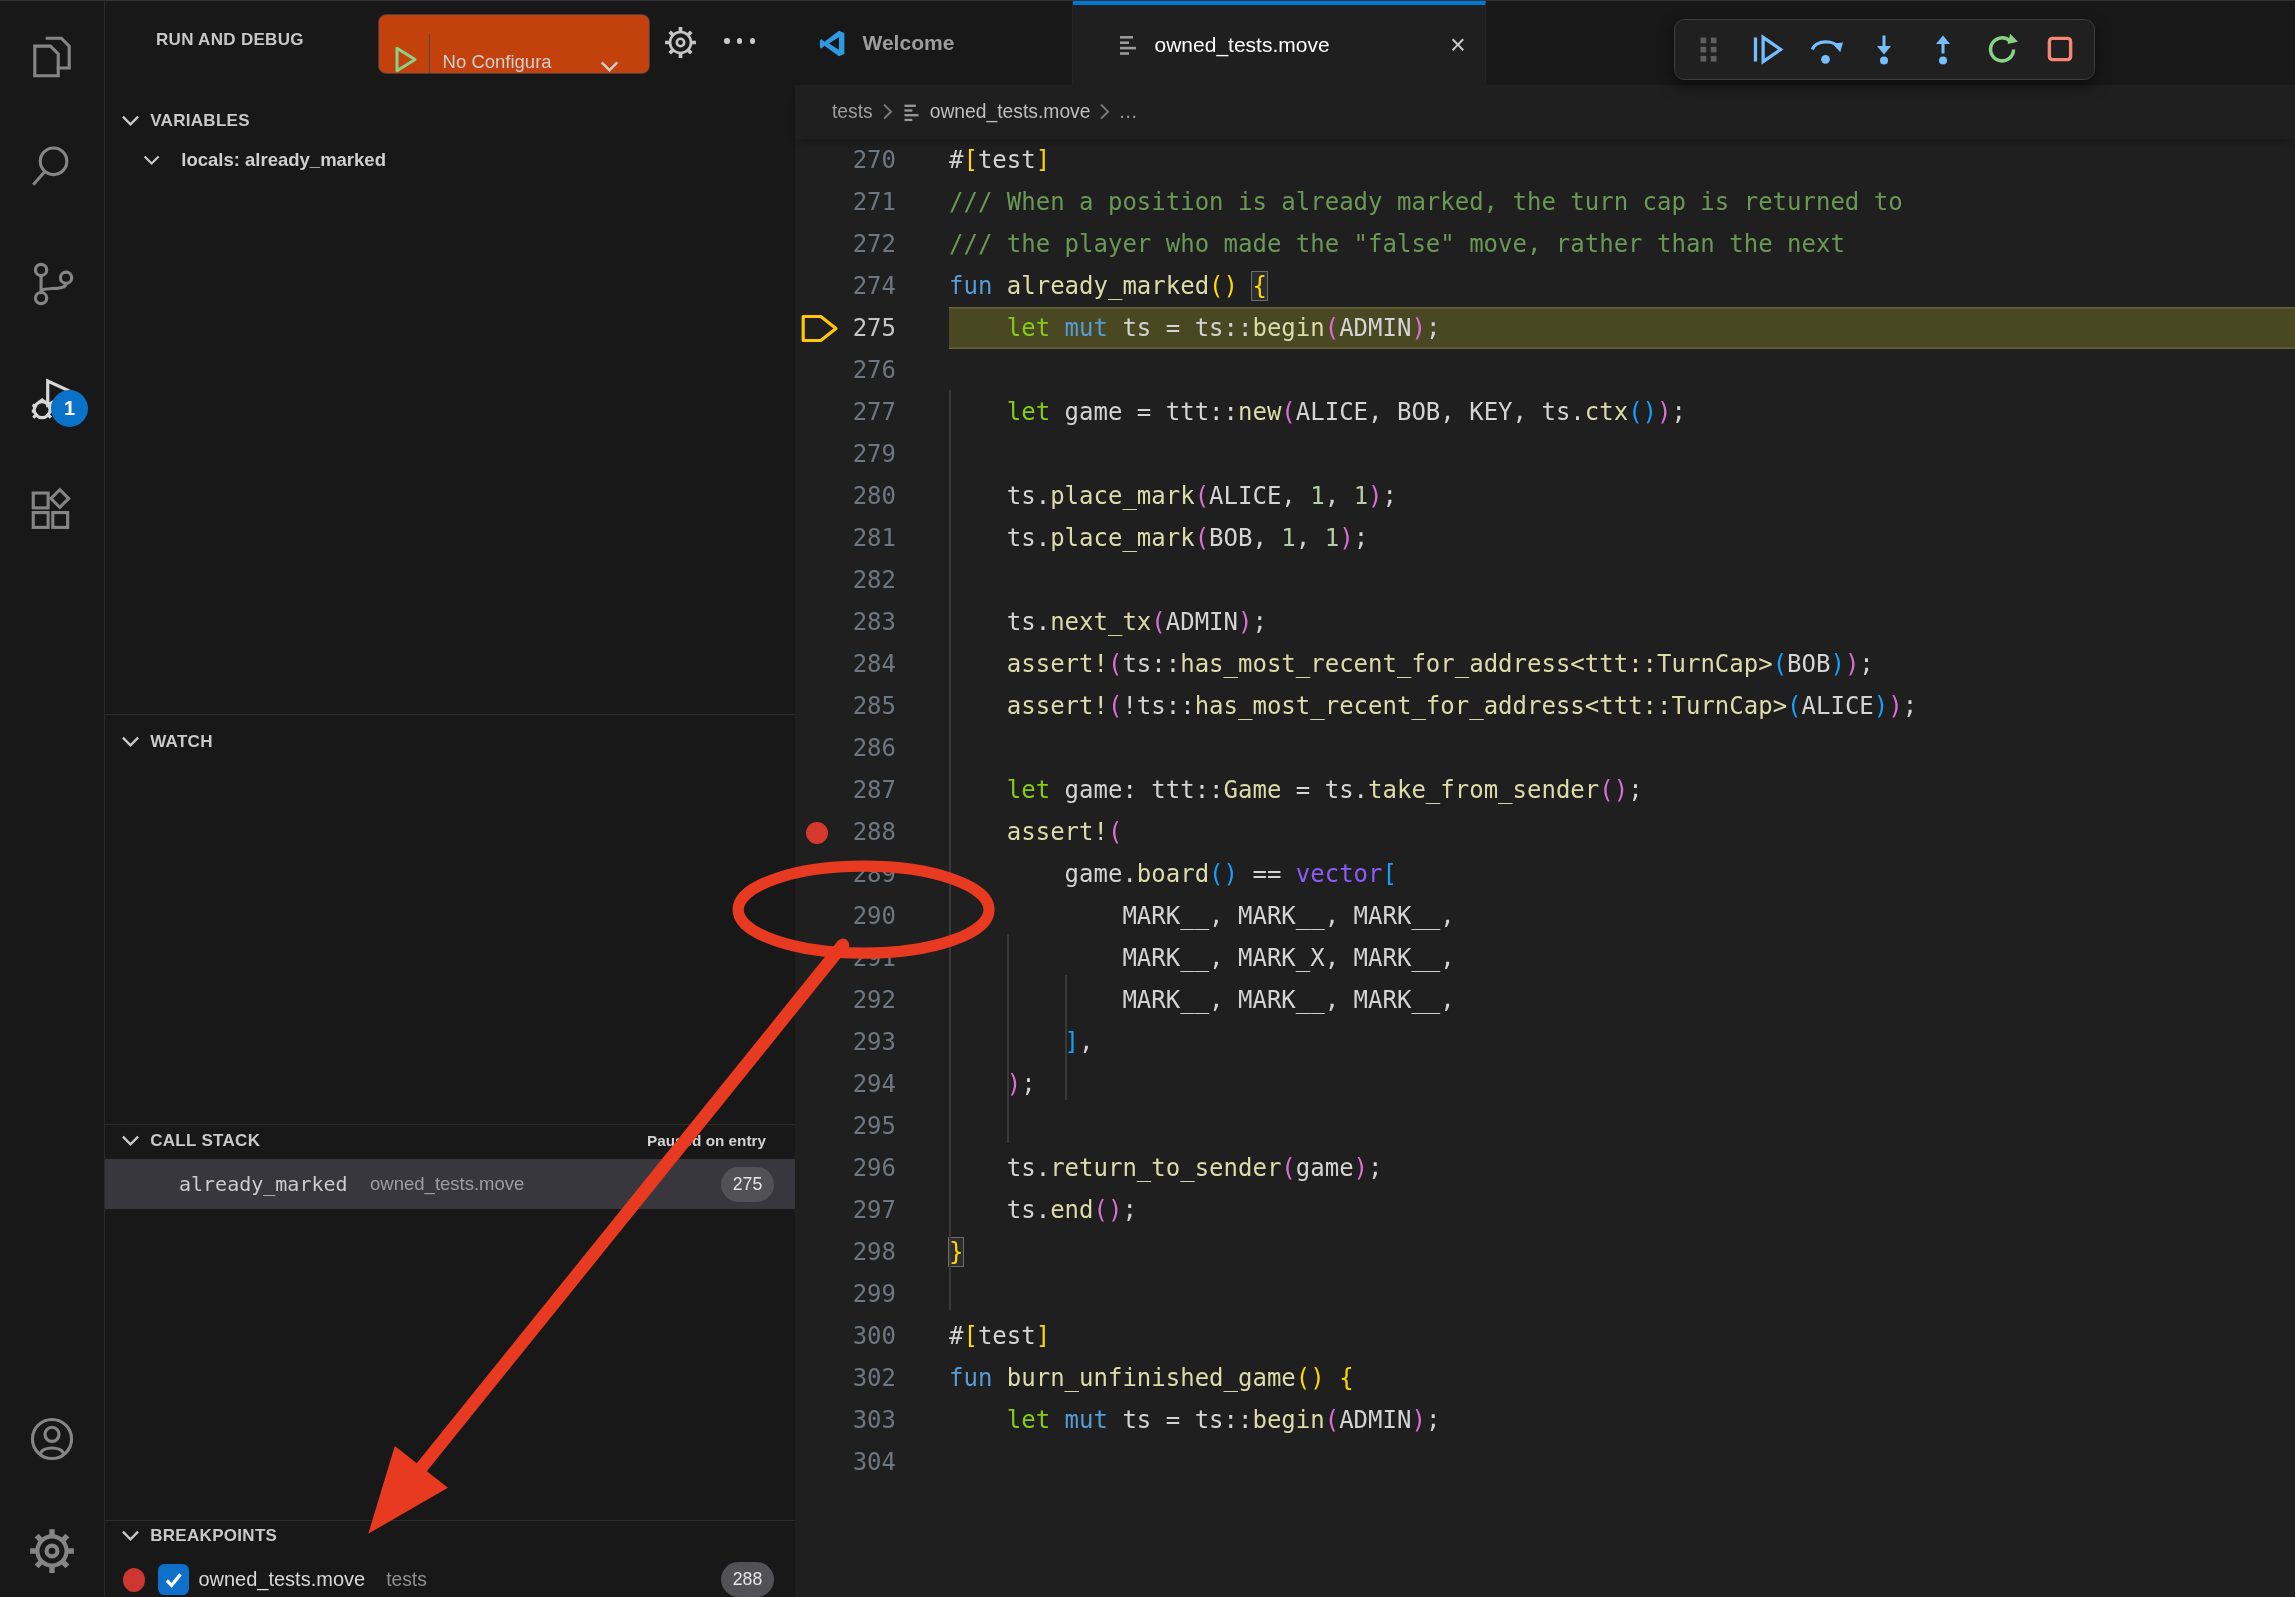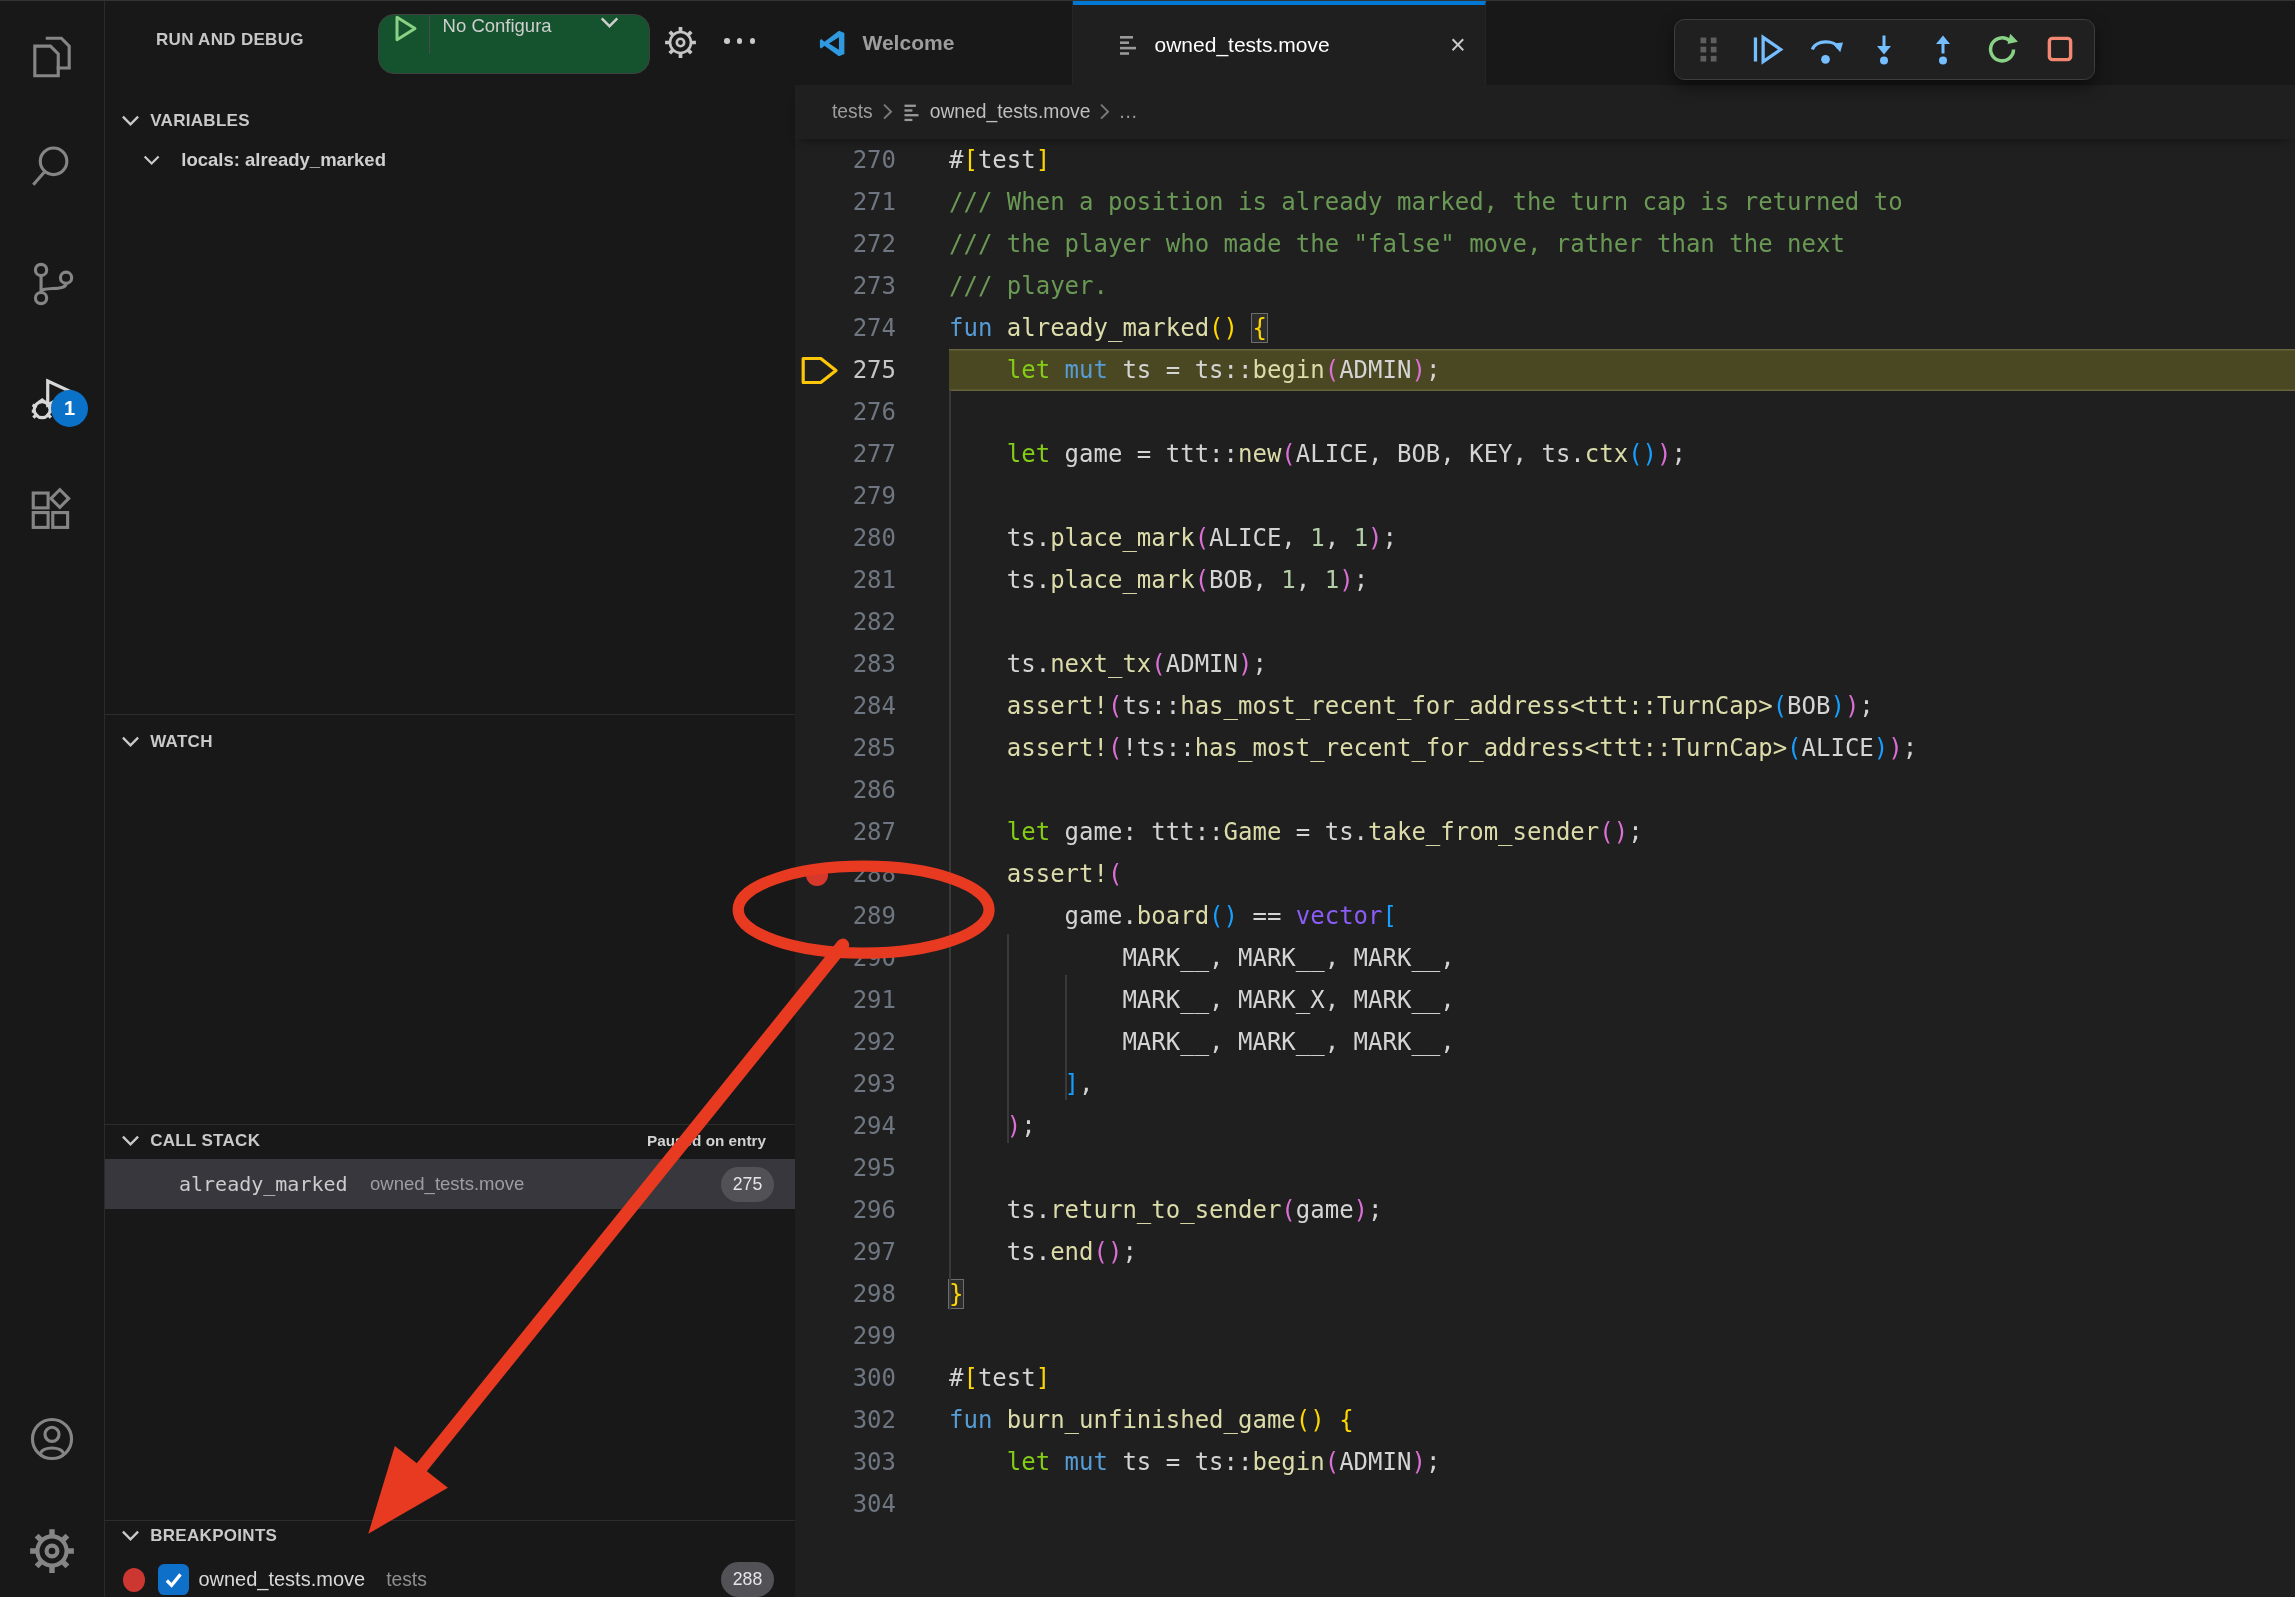--- a/index.html
+++ b/index.html
@@ -9,21 +9,21 @@
   
   .activitybar{position:absolute;left:0;top:0;width:104px;height:100%;background:#181818;border-right:0.8px solid #2b2b2b;}
   .ab-item{position:absolute;left:0;width:104px;height:80px;display:flex;align-items:center;justify-content:center;}
   .ab-item svg{stroke:#858585;fill:none;stroke-width:2;}
   .ab-item.active svg{stroke:#d7d7d7;}
   .ab-badge{position:absolute;left:51px;top:32px;width:37px;height:37px;border-radius:50%;background:#0a72c8;color:#fff;font-size:20px;font-weight:700;display:flex;align-items:center;justify-content:center;}
 
   
   .sidebar{position:absolute;left:105px;top:0;width:690px;height:100%;background:#181818;border-right:0.8px solid #2b2b2b;color:#cccccc;}
   .sb-title{position:absolute;left:51px;top:29px;font-size:17px;font-weight:700;letter-spacing:0.3px;color:#c7c7c7;white-space:nowrap;}
-  .cfg{position:absolute;left:273px;top:13px;width:270px;height:58px;background:#14532d;border:0.8px solid #404040;border-radius:16px;display:flex;align-items:flex-start;}
+  .cfg{position:absolute;left:273px;top:13px;width:270px;height:58px;background:#c2410c;border:0.8px solid #404040;border-radius:8px;display:flex;align-items:flex-end;}
   .cfg .play{margin-left:14.5px;}
   .cfg .vsep{width:0.8px;height:39px;background:#4a4a4a;margin-left:11.3px;}
   .cfg .cfg-label{margin-left:13px;font-size:18.5px;color:#cfcfcf;white-space:nowrap;overflow:hidden;width:161px;}
   .cfg .chev{margin-left:-4.8px;}
   .sb-gear{position:absolute;left:557px;top:22.5px;}
   .sb-dots{position:absolute;left:619px;top:24px;display:flex;gap:7.2px;align-items:center;height:32px;}
   .sb-dots i{width:5.6px;height:5.6px;border-radius:50%;background:#c9c9c9;}
 
   .sec-head{position:absolute;left:0;width:100%;height:39px;display:flex;align-items:center;}
   .sec-head .chev{margin-left:14.5px;}
@@ -313,21 +313,20 @@
             <rect x="6" y="6" width="20" height="20" rx="3"></rect>
           </svg>
       </span>
     </div>
 
     <div class="code">
       <div>
           <div class="crow"><span class="ln">270</span><span class="ct"><span class="s-w">#</span><span class="s-g">[</span><span class="s-w">test</span><span class="s-g">]</span></span></div>
           <div class="crow"><span class="ln">271</span><span class="ct"><span class="s-c">/// When a position is already marked, the turn cap is returned to</span></span></div>
           <div class="crow"><span class="ln">272</span><span class="ct"><span class="s-c">/// the player who made the "false" move, rather than the next</span></span></div>
-          <div class="crow"><span class="ln">273</span><span class="ct"><span class="s-c">/// player.</span></span></div>
           <div class="crow"><span class="ln">274</span><span class="ct"><span class="s-k">fun</span><span class="s-w"> </span><span class="s-f">already_marked</span><span class="s-g">()</span><span class="s-w"> </span><span class="s-m">{</span></span></div>
           <div class="crow cur"><svg class="execarrow" width="40" height="31" viewBox="0 0 50 38" fill="none" stroke="#fdc608" stroke-width="4" stroke-linejoin="round">
               <path d="M4 4 H26 L45 19 L26 34 H4 Z"></path>
             </svg><span class="ln">275</span><span class="ct"><span class="s-w">    </span><span class="s-l">let</span><span class="s-w"> </span><span class="s-k">mut</span><span class="s-w"> ts = ts::</span><span class="s-f">begin</span><span class="s-p">(</span><span class="s-w">ADMIN</span><span class="s-p">)</span><span class="s-w">;</span></span></div>
           <div class="crow"><span class="ln">276</span><span class="ct"></span></div>
           <div class="crow"><span class="ln">277</span><span class="ct"><span class="s-w">    </span><span class="s-l">let</span><span class="s-w"> game = ttt::</span><span class="s-f">new</span><span class="s-p">(</span><span class="s-w">ALICE, BOB, KEY, ts.</span><span class="s-f">ctx</span><span class="s-b">()</span><span class="s-p">)</span><span class="s-w">;</span></span></div>
           <div class="crow"><span class="ln">279</span><span class="ct"></span></div>
           <div class="crow"><span class="ln">280</span><span class="ct"><span class="s-w">    ts.</span><span class="s-f">place_mark</span><span class="s-p">(</span><span class="s-w">ALICE, </span><span class="s-n">1</span><span class="s-w">, </span><span class="s-n">1</span><span class="s-p">)</span><span class="s-w">;</span></span></div>
           <div class="crow"><span class="ln">281</span><span class="ct"><span class="s-w">    ts.</span><span class="s-f">place_mark</span><span class="s-p">(</span><span class="s-w">BOB, </span><span class="s-n">1</span><span class="s-w">, </span><span class="s-n">1</span><span class="s-p">)</span><span class="s-w">;</span></span></div>
           <div class="crow"><span class="ln">282</span><span class="ct"></span></div>

